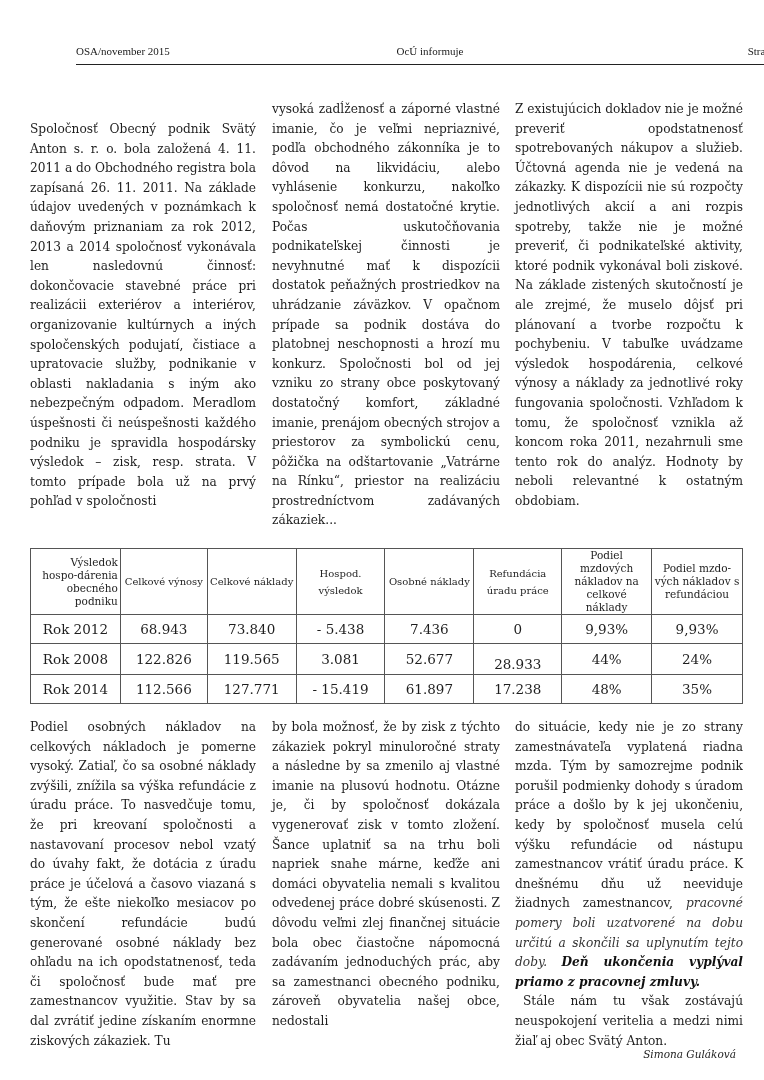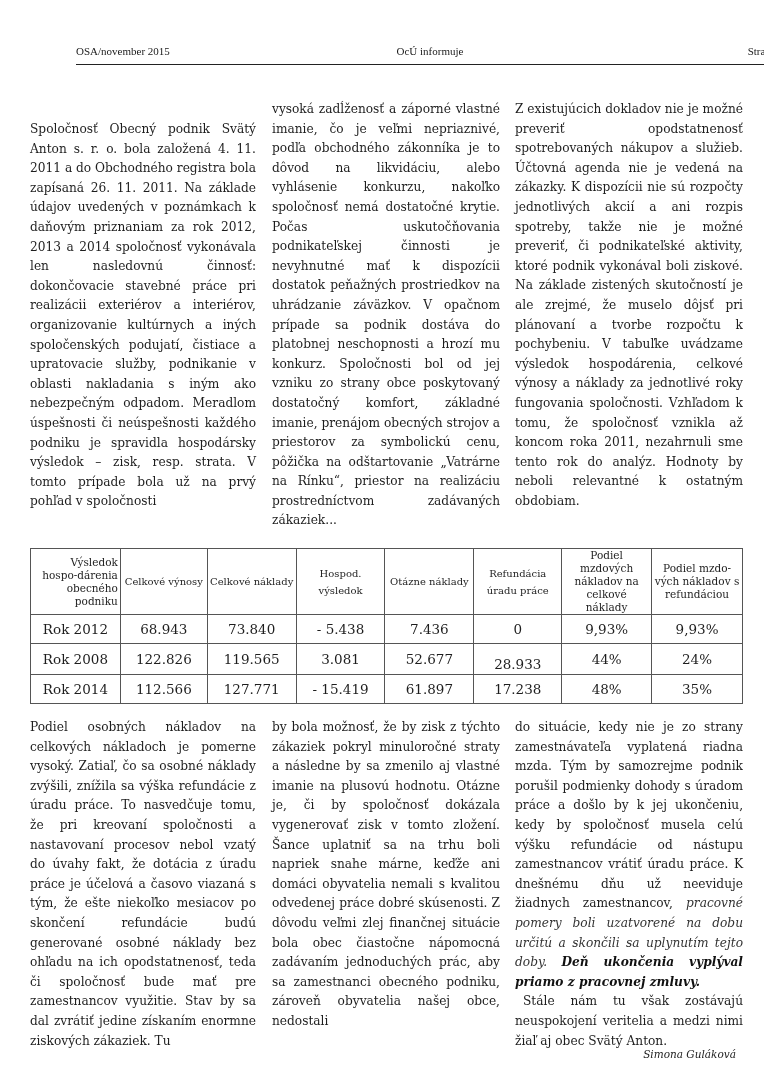--- a/index.html
+++ b/index.html
@@ -69,21 +69,21 @@
         <col class="w5">
         <col class="w6">
         <col class="w7">
     </colgroup>
     <thead>
       <tr>
         <th class="sm first">Výsledok hospo-dárenia obecného podniku</th>
         <th>Celkové výnosy</th>
         <th>Celkové náklady</th>
         <th>Hospod. výsledok</th>
-        <th>Otázne náklady</th>
+        <th>Osobné náklady</th>
         <th>Refundácia úradu práce</th>
         <th class="sm">Podiel mzdových nákladov na celkové náklady</th>
         <th class="sm">Podiel mzdo-vých nákladov s refundáciou</th>
       </tr>
     </thead>
     <tbody>
       <tr>
         <td>Rok 2012</td>
         <td>68.943</td>
         <td>73.840</td>

